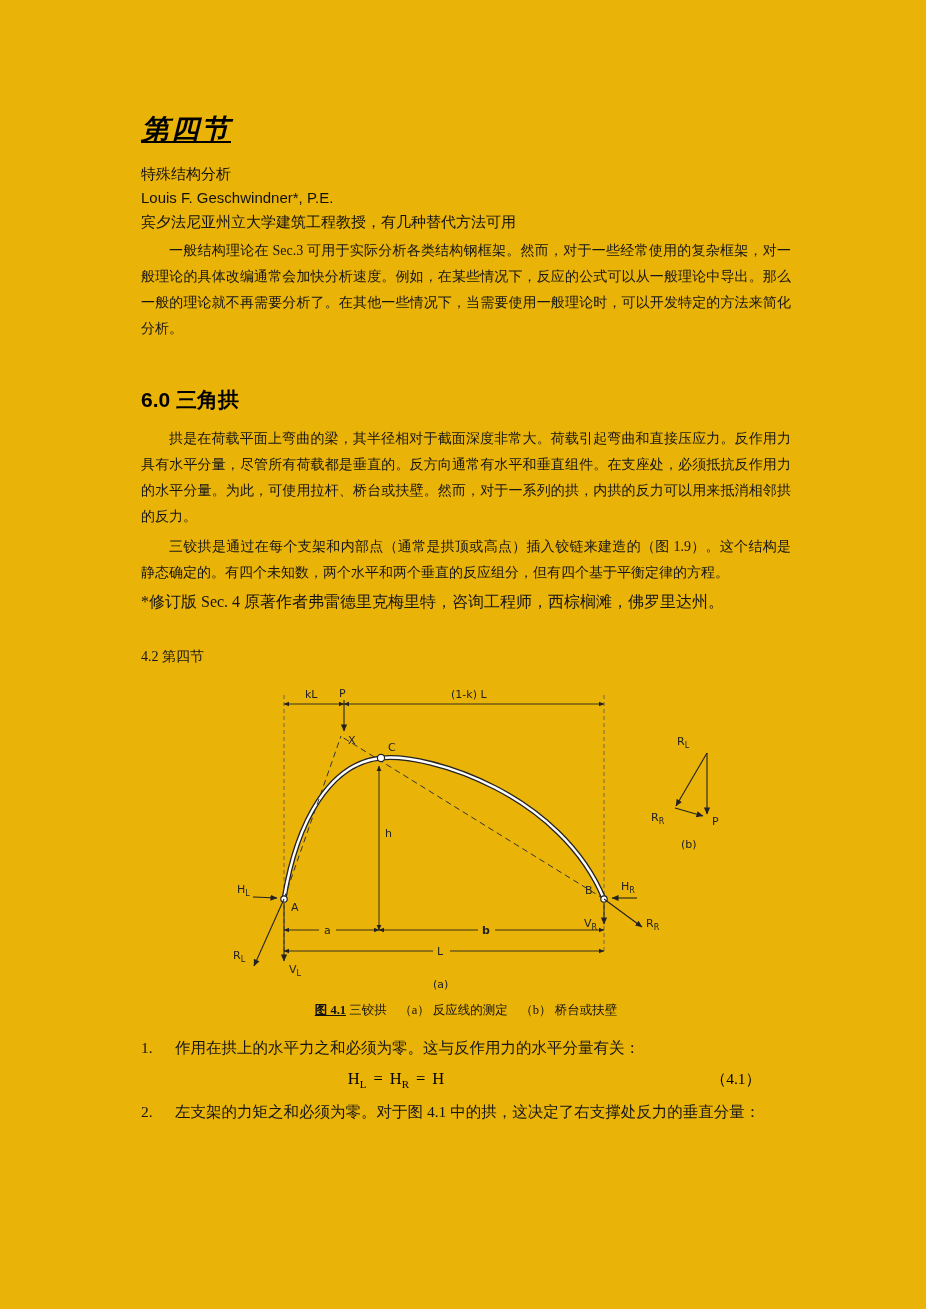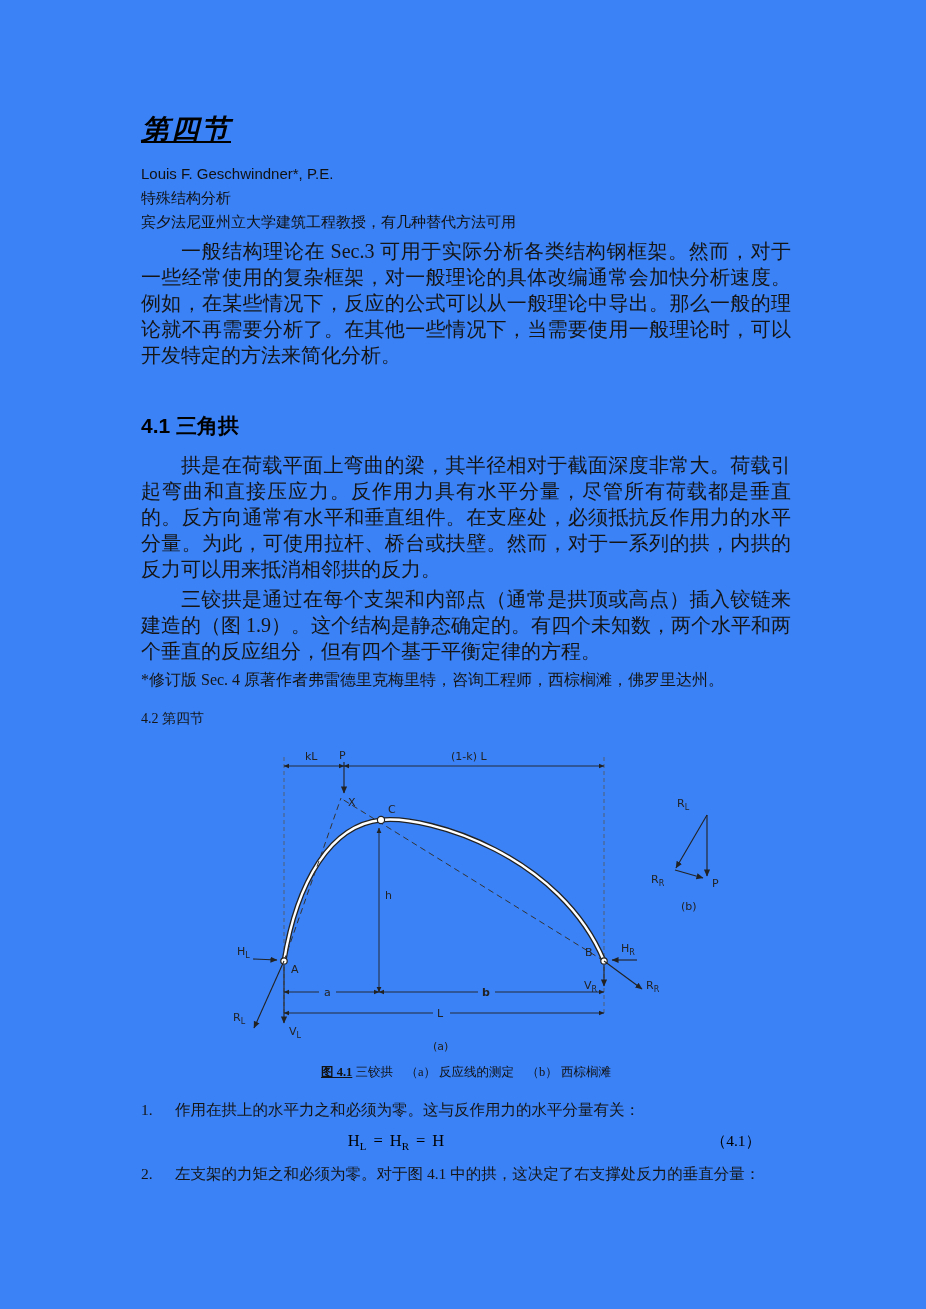--- a/index.html
+++ b/index.html
@@ -1,28 +1,28 @@
 <!DOCTYPE html>
 <html><head>
 <meta charset="utf-8">
 <style>
   html,body { margin:0; padding:0; background:#ffffff; }
-  .page { width:926px; height:1309px; position:relative; background:#3b82f6; overflow:hidden;
+  .page { width:926px; height:1309px; position:relative; background:#eab308; overflow:hidden;
           font-family:"Liberation Serif","DejaVu Serif",serif; color:#151515; }
   .content { position:absolute; left:141px; top:0; width:650px; }
 
   .title { margin:112px 0 0; font-size:28px; line-height:36px; font-weight:bold; font-style:italic;
            text-decoration:underline; color:#000; letter-spacing:2px; }
   .meta { margin-top:14px; font-family:"Liberation Sans","DejaVu Sans",sans-serif;
           font-size:15px; line-height:24px; color:#111; }
-  .para { margin:4px 0 0; font-size:20px; line-height:26px; text-align:justify; text-indent:2em; }
+  .para { margin:4px 0 0; font-size:14px; line-height:26px; text-align:justify; text-indent:2em; }
   .h2   { margin:44px 0 12px; font-size:21px; line-height:28px; font-weight:bold;
           font-family:"Liberation Sans","DejaVu Sans",sans-serif; color:#000; }
   .footnote { margin:6px 0 0; font-size:16px; line-height:19px; }
-  .pageref  { margin:20px 0 0; font-size:14px; line-height:20px; }
+  .pageref  { margin:36px 0 0; font-size:14px; line-height:20px; }
 
   .fig { margin:20px 0 16px; }
   .arch-svg { display:block; margin-left:88px; }
   .arch-svg text { font-family:"DejaVu Sans","Liberation Sans",sans-serif; font-size:11px; fill:#222; }
   .figcaption { text-align:center; font-size:12.5px; line-height:18px; margin-top:2px; color:#111; }
   .figcaption b { font-weight:bold;text-decoration:underline; }
 
   .list { margin-top:10px; font-size:15.5px; line-height:26px; }
   .li { display:flex; }
   .li-num { width:34px; flex:none; }
@@ -36,28 +36,28 @@
 </style>
 </head>
 <body>
 
 <div class="page">
   <div class="content">
 
     <h1 class="title">第四节</h1>
 
     <div class="meta">
+      <div>特殊结构分析</div>
       <div>Louis F. Geschwindner*, P.E.</div>
-      <div>特殊结构分析</div>
       <div>宾夕法尼亚州立大学建筑工程教授，有几种替代方法可用</div>
     </div>
 
     <p class="para">一般结构理论在 Sec.3 可用于实际分析各类结构钢框架。然而，对于一些经常使用的复杂框架，对一般理论的具体改编通常会加快分析速度。例如，在某些情况下，反应的公式可以从一般理论中导出。那么一般的理论就不再需要分析了。在其他一些情况下，当需要使用一般理论时，可以开发特定的方法来简化分析。</p>
 
-    <h2 class="h2">4.1 三角拱</h2>
+    <h2 class="h2">6.0 三角拱</h2>
 
     <p class="para">拱是在荷载平面上弯曲的梁，其半径相对于截面深度非常大。荷载引起弯曲和直接压应力。反作用力具有水平分量，尽管所有荷载都是垂直的。反方向通常有水平和垂直组件。在支座处，必须抵抗反作用力的水平分量。为此，可使用拉杆、桥台或扶壁。然而，对于一系列的拱，内拱的反力可以用来抵消相邻拱的反力。</p>
     <p class="para">三铰拱是通过在每个支架和内部点（通常是拱顶或高点）插入铰链来建造的（图 1.9）。这个结构是静态确定的。有四个未知数，两个水平和两个垂直的反应组分，但有四个基于平衡定律的方程。</p>
 
     <p class="footnote">*修订版 Sec. 4 原著作者弗雷德里克梅里特，咨询工程师，西棕榈滩，佛罗里达州。</p>
 
     <p class="pageref">4.2 第四节</p>
 
     <figure class="fig" style="margin-left:0;margin-right:0;">
       <svg class="arch-svg" width="500" height="312" viewBox="0 0 500 312" xmlns="http://www.w3.org/2000/svg">
@@ -149,21 +149,21 @@
           <line x1="446" y1="121" x2="474" y2="129" stroke="#222" stroke-width="1.1" marker-end="url(#arw)"></line>
           <line x1="478" y1="66" x2="478" y2="127" stroke="#222" stroke-width="1.1" marker-end="url(#arw)"></line>
           <text x="422" y="134"><tspan>R</tspan><tspan font-size="8" dy="3">R</tspan></text>
           <text x="483" y="138">P</text>
           <text x="452" y="161">(b)</text>
         </g>
       </svg>
 
       <figcaption class="figcaption">
         <b>图 4.1</b>
-        <span>三铰拱　（a） 反应线的测定　（b） 西棕榈滩</span>
+        <span>三铰拱　（a） 反应线的测定　（b） 桥台或扶壁</span>
       </figcaption>
     </figure>
 
     <div class="list">
       <div class="li">
         <span class="li-num">1.</span>
         <span class="li-text">作用在拱上的水平力之和必须为零。这与反作用力的水平分量有关：</span>
       </div>
 
       <div class="eq-row">

